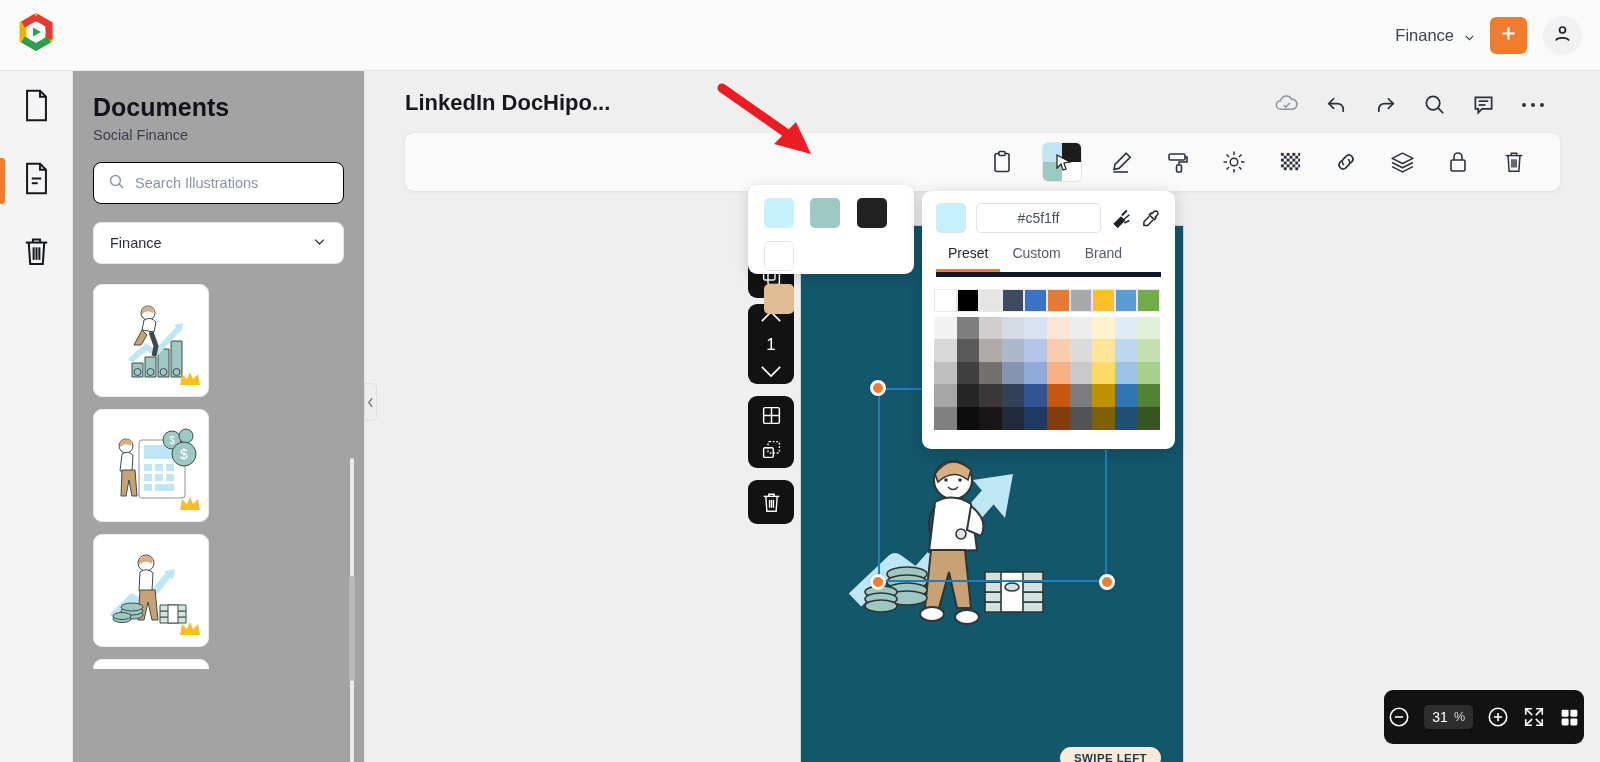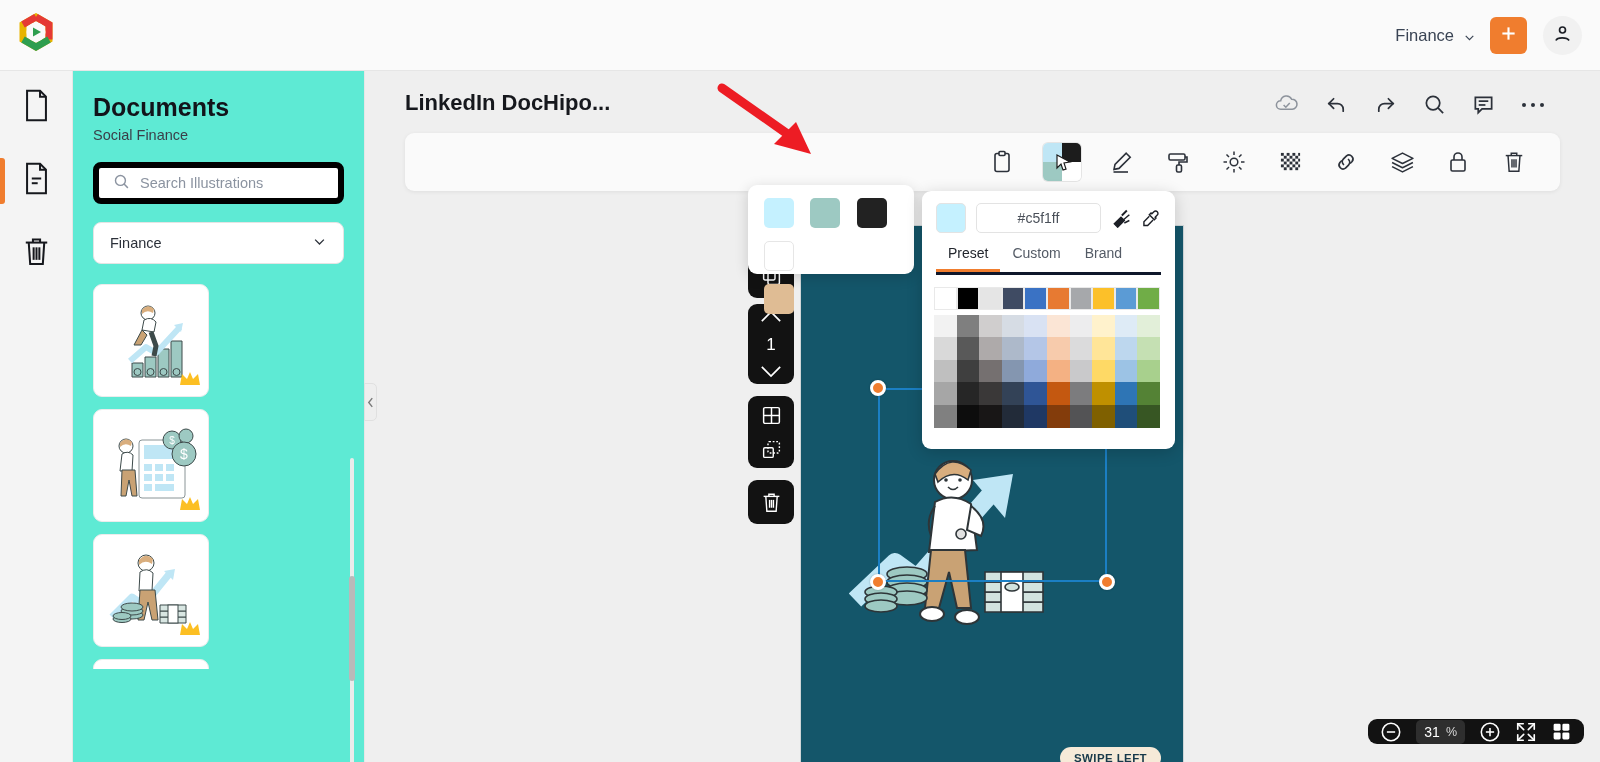--- a/index.html
+++ b/index.html
@@ -54,36 +54,36 @@
     display: flex; align-items: center; justify-content: center; cursor: pointer;
   }
   .rail-item.active::before {
     content: ""; position: absolute; left: 0; top: 14px;
     width: 5px; height: 46px; background: #f07d2e; border-radius: 0 3px 3px 0;
   }
 
   
   .panel {
     position: absolute; top: 71px; left: 73px; width: 292px; height: 691px;
-    background: #5eead4; border-right: 1px solid #e6e6e6; overflow: hidden;
+    background: #a3a3a3; border-right: 1px solid #e6e6e6; overflow: hidden;
   }
   .panel-title { margin: 22px 0 0 20px; font-size: 25px; font-weight: bold; color: #12141a; }
   .panel-sub { margin: 5px 0 0 20px; font-size: 14.5px; color: #3a3f49; }
   .breadcrumb {
     margin: 18px 0 0 20px; display: flex; align-items: center; gap: 11px; cursor: pointer;
   }
   .breadcrumb-label { font-size: 16px; color: #1a1d24; }
   .tabs {
     margin: 16px 20px 0 20px; display: flex; gap: 22px;
     border-bottom: 1px solid #e4e4e4; position: relative;
   }
   .tab { font-size: 14.5px; color: #4b5160; padding: 0 4px 9px 4px; cursor: pointer; }
   .tab.active { color: #22262e; border-bottom: 3px solid #f07d2e; }
   .ill-search {
-    margin: 19px 20px 9px 20px; height: 42px; border: 6px solid #000000;
+    margin: 19px 20px 9px 20px; height: 42px; border: 1px solid #000000;
     border-radius: 8px; background: #fff; display: flex; align-items: center;
     padding: 0 14px; gap: 10px;
   }
   .ill-search input {
     flex: 1; border: none; outline: none; font-size: 14.5px; color: #545b68;
     background: transparent; font-family: "Liberation Sans", sans-serif;
   }
   .ill-search input::placeholder { color: #8b93a0; }
   .ill-select {
     margin: 18px 20px 0 20px; height: 42px; border: 1px solid #e4e4e4;
@@ -175,33 +175,33 @@
     position: absolute; left: 922px; top: 191px; width: 253px; height: 258px;
     background: #fff; border-radius: 9px; box-shadow: 0 3px 16px rgba(0,0,0,.18); z-index: 13;
   }
   .picker-head { display: flex; align-items: center; padding: 12px 14px 0 14px; gap: 10px; }
   .picker-chip { width: 30px; height: 30px; border-radius: 5px; border: 1px solid #e3e3e3; }
   .hexbox {
     flex: 1; height: 30px; border: 1px solid #e3e3e3; border-radius: 5px;
     display: flex; align-items: center; justify-content: center;
     font-size: 14px; color: #4a5059;
   }
-  .picker-tabs { display: flex; gap: 0; margin: 12px 14px 0 14px; border-bottom: 3px solid #0f172a; }
+  .picker-tabs { display: flex; gap: 0; margin: 12px 14px 0 14px; border-bottom: 5px solid #0f172a; }
   .ptab { font-size: 14px; color: #545b66; padding: 0 12px 8px 12px; cursor: pointer; }
   .ptab.active { color: #23272e; border-bottom: 3px solid #f07d2e; }
   .swatchgrid { margin: 12px 12px 0 12px; }
   .sgrow { display: flex; }
   .scell { width: 22.6px; height: 22.6px; cursor: pointer; }
   .sgrow.top .scell { border: 1px solid #e9e9e9; }
 
   
   .zoomctl {
-    position: absolute; right: 16px; bottom: 18px; height: 25px;
+    position: absolute; right: 16px; bottom: 18px; height: 54px;
     background: #121212; border-radius: 9px; display: flex; align-items: center;
-    gap: 14px; padding: 0 12px; z-index: 9;
+    gap: 14px; padding: 0 4px; z-index: 9;
   }
   .zoomval {
     background: #2e2e2e; border-radius: 5px; padding: 4px 8px; display: flex;
     align-items: center; gap: 6px; color: #fff; font-size: 14px;
   }
   .zoomval .pct { color: #d9d9d9; font-size: 12.5px; }
 
   
   .redarrow { position: absolute; left: 716px; top: 82px; z-index: 20; pointer-events: none; }
 </style>

